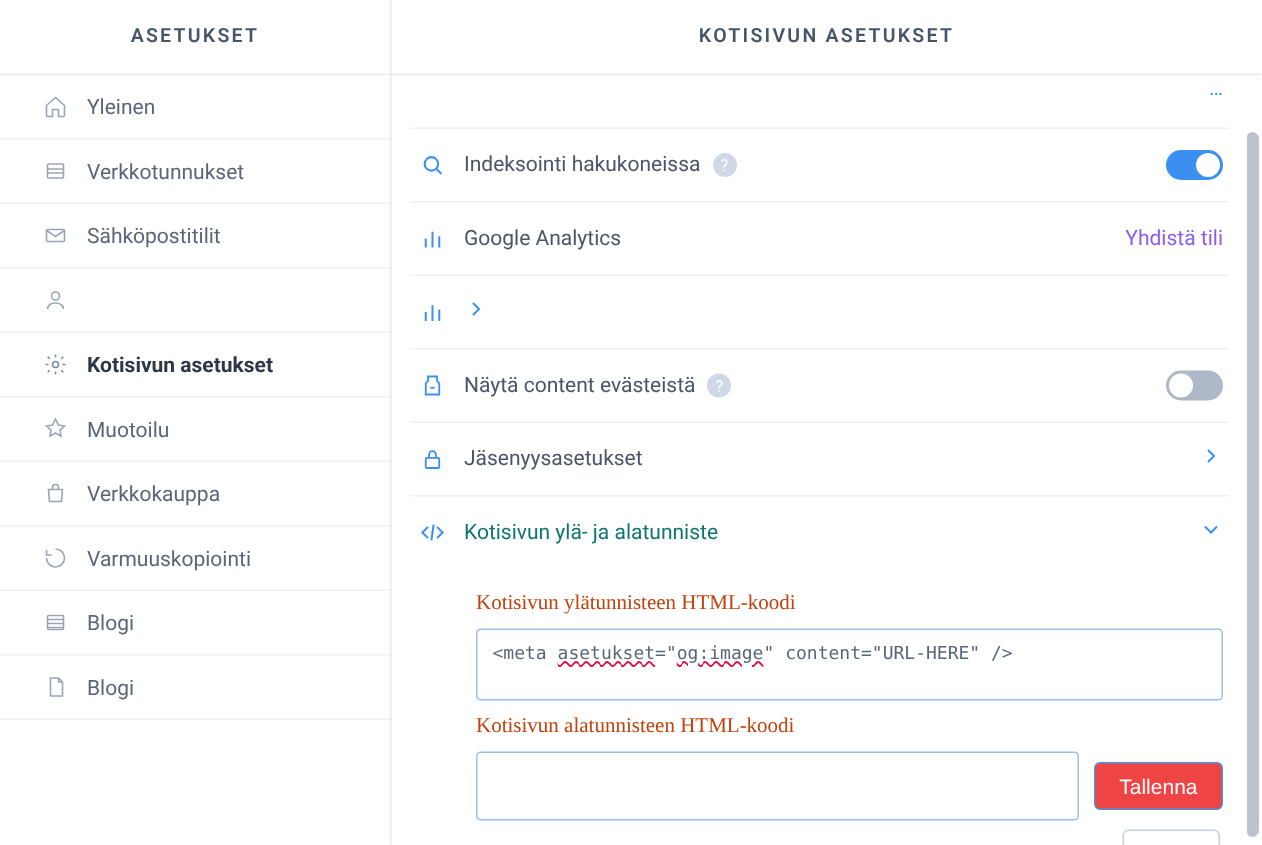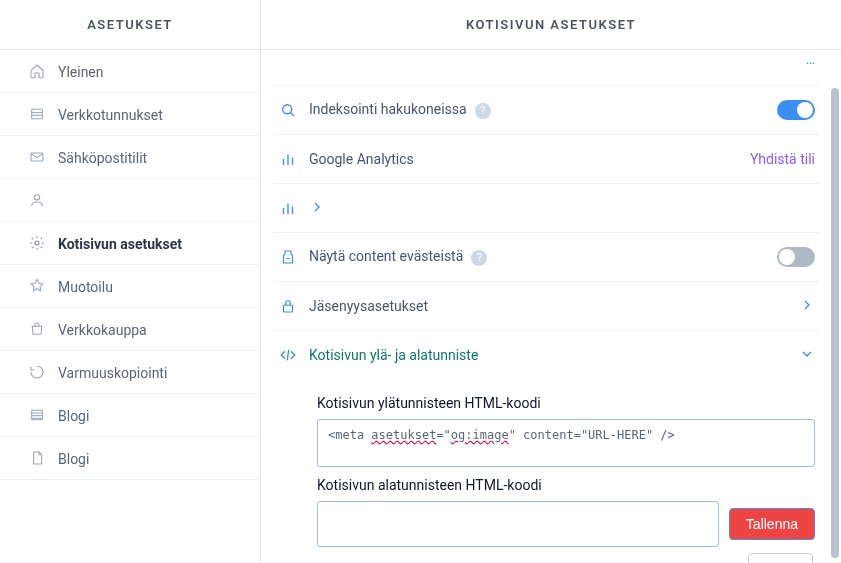--- a/index.html
+++ b/index.html
@@ -25,21 +25,21 @@
 .help { width: 16px; height: 16px; border-radius: 50%; background: #cfd8e6; color: #fff; display: inline-flex; align-items: center; justify-content: center; font-size: 11px; margin-left: 8px; }
 .toggle { width: 38px; height: 20px; border-radius: 10px; position: relative; cursor: pointer; }
 .toggle.on { background: #3a8ff0; }
 .toggle.off { background: #aeb8c6; }
 .toggle .knob { width: 16px; height: 16px; border-radius: 50%; background: #fff; position: absolute; top: 2px; }
 .toggle.on .knob { right: 2px; }
 .toggle.off .knob { left: 2px; }
 .chevron { color: #3a8ff0; }
 .link { color: #8b5cf6; cursor: pointer; }
 .expand-body { padding: 6px 4px 16px 44px; }
-.field-label { color: #0f172a; margin: 10px 0 8px; font-size: 14px; }
+.field-label { color: #c2410c; margin: 10px 0 8px; font-size: 14px; font-family: Liberation Serif, serif; }
 .code-input { width: 100%; height: 48px; border: 1px solid #9dbfe8; border-radius: 3px; padding: 8px 10px; font-family: Consolas, Monaco, monospace; font-size: 12px; color: #5a6678; resize: none; outline: none; }
 .code-input.footer-input { height: 46px; }
 .btn { border: 1px solid #c7d0dd; background: #fff; color: #4a5568; padding: 7px 16px; border-radius: 4px; cursor: pointer; font-size: 14px; }
 .btn.primary { background: #ef4444; border-color: #4a90e2; color: #fff; }
 .close-row { display: flex; justify-content: flex-end; padding: 6px 2px 0; }
 .cut-action { color: #3a8ff0; height: 12px; overflow: hidden; display: flex; align-items: flex-end; }
 .squiggle { text-decoration: underline; text-decoration-style: wavy; text-decoration-color: #d14; }
 .scrollbar { position: absolute; right: 2px; top: 52px; bottom: 6px; width: 8px; background: transparent; }
 .scrollthumb { position: absolute; width: 8px; background: #b9c2ce; border-radius: 4px; top: 36px; height: 470px; }
 svg { width: 16px; height: 16px; }

